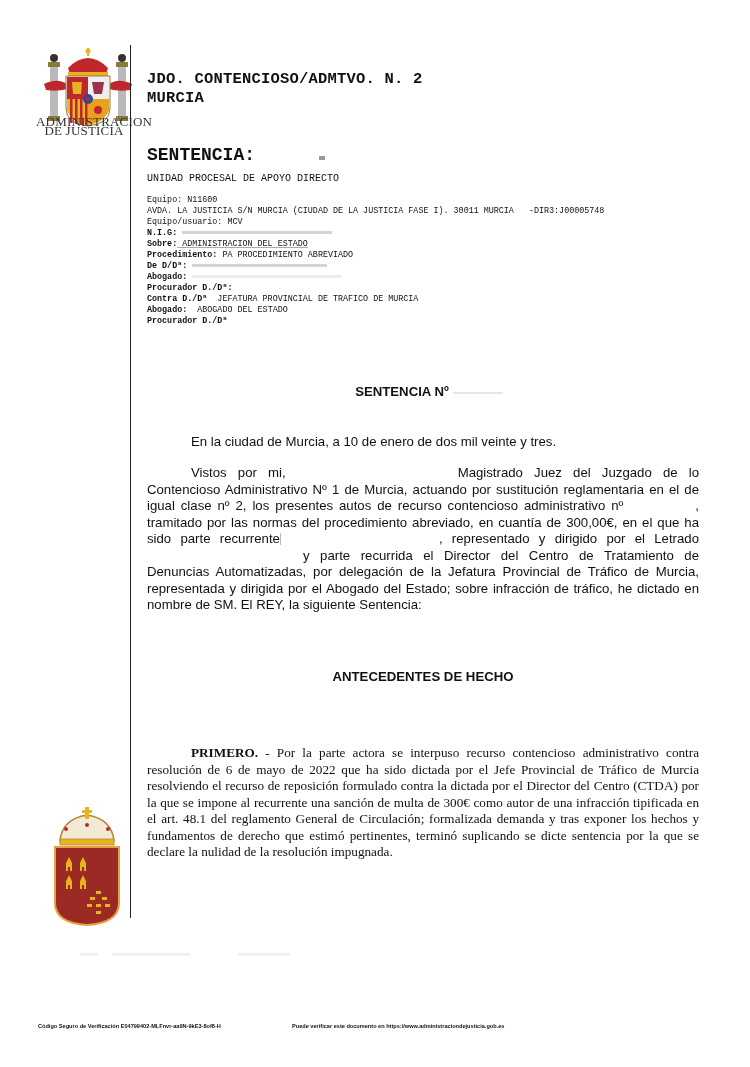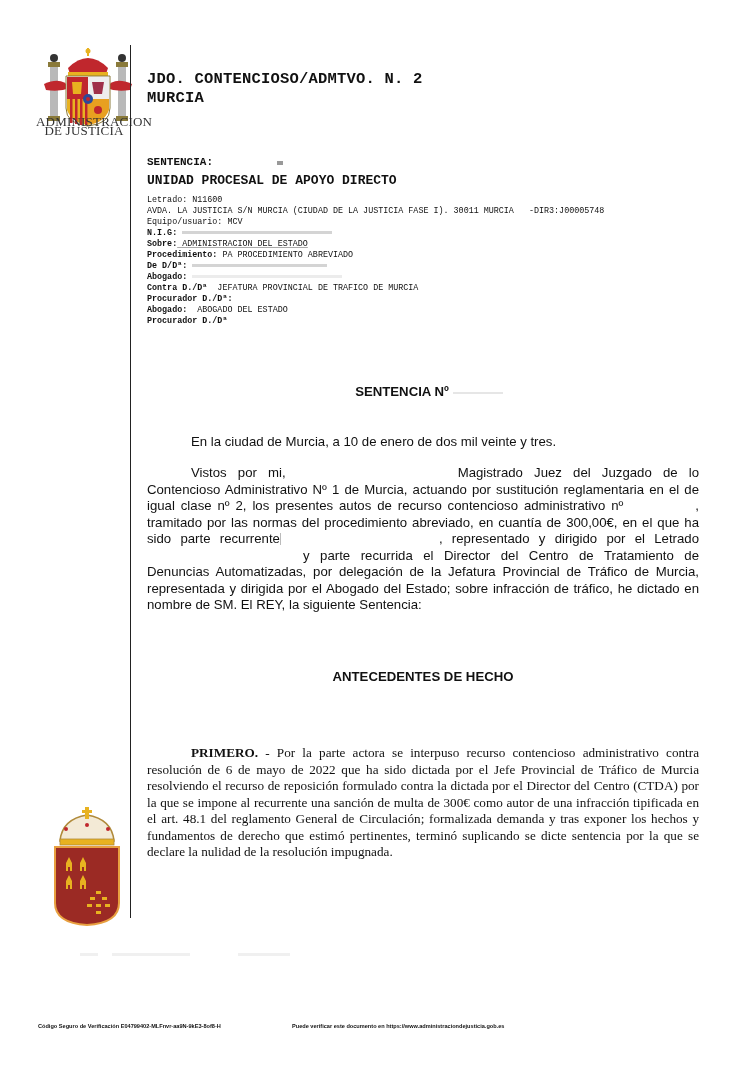--- a/index.html
+++ b/index.html
@@ -9,23 +9,23 @@
     .vrule { position: absolute; left: 130px; top: 45px; width: 1px; height: 873px; background: #222; }
 
     .logo-top { position: absolute; left: 42px; top: 36px; width: 92px; height: 104px; }
     .logo-caption { position: absolute; left: 36px; top: 117px; width: 96px; text-align: center;
       font-family: "Liberation Serif", serif; font-size: 13px; line-height: 9px; color: #333; letter-spacing: 0.2px; }
 
     .logo-bottom { position: absolute; left: 52px; top: 805px; width: 70px; height: 122px; }
 
     .mono { font-family: "Liberation Mono", monospace; }
     .court-title { position: absolute; left: 147px; top: 70px; font-size: 15.5px; font-weight: bold; line-height: 19px; letter-spacing: 0.2px; }
-    .sentencia-label { position: absolute; left: 147px; top: 145px; font-size: 11px; font-weight: bold; margin-top: 11px; }
+    .sentencia-label { position: absolute; left: 147px; top: 145px; font-size: 18px; font-weight: bold; }
     .sentencia-label .dot { display: inline-block; width: 6px; height: 4px; background: #999; margin-left: 64px; vertical-align: baseline; }
-    .unidad { position: absolute; left: 147px; top: 173px; font-size: 13px; font-weight: bold; }
+    .unidad { position: absolute; left: 147px; top: 173px; font-size: 10px; font-weight: normal; }
 
     .meta { position: absolute; left: 147px; top: 195px; font-size: 8.4px; line-height: 11px; }
     .meta .row { white-space: pre; height: 11px; }
     .meta b { font-weight: bold; }
     .redact { display: inline-block; height: 3px; background: #d4d4d4; vertical-align: middle; }
     .underline { text-decoration: underline; text-decoration-color: #aaa; }
 
     .sans { font-family: "Liberation Sans", sans-serif; }
     .heading { position: absolute; left: 147px; width: 552px; text-align: center; font-size: 13.2px; font-weight: bold; }
     .sent-heading { top: 384px; padding-left: 6px; }
@@ -95,30 +95,30 @@
   <div class="court-title mono">
     <div>JDO. CONTENCIOSO/ADMTVO. N. 2</div>
     <div>MURCIA</div>
   </div>
   <div class="sentencia-label mono">
     <span>SENTENCIA:</span><span class="dot"></span>
   </div>
   <div class="unidad mono">UNIDAD PROCESAL DE APOYO DIRECTO</div>
 
   <div class="meta mono">
-    <div class="row">Letrado: N11600</div>
+    <div class="row">Equipo: N11600</div>
     <div class="row">AVDA. LA JUSTICIA S/N MURCIA (CIUDAD DE LA JUSTICIA FASE I). 30011 MURCIA   -DIR3:J00005748</div>
     <div class="row">Equipo/usuario: MCV</div>
     <div class="row"><b>N.I.G:</b> <span class="redact" style="width:150px"></span></div>
     <div class="row"><b>Sobre:</b><span class="underline"> ADMINISTRACION DEL ESTADO</span></div>
     <div class="row"><b>Procedimiento:</b><span> PA PROCEDIMIENTO ABREVIADO</span></div>
     <div class="row"><b>De D/Dª:</b> <span class="redact" style="width:135px"></span></div>
     <div class="row"><b>Abogado:</b> <span class="redact" style="width:150px;background:#ececec"></span></div>
+    <div class="row"><b>Procurador D./Dª:</b></div>
     <div class="row"><b>Contra D./Dª</b><span>  JEFATURA PROVINCIAL DE TRAFICO DE MURCIA</span></div>
-    <div class="row"><b>Procurador D./Dª:</b></div>
     <div class="row"><b>Abogado:</b><span>  ABOGADO DEL ESTADO</span></div>
     <div class="row"><b>Procurador D./Dª</b></div>
   </div>
 
   <div class="heading sans sent-heading">
     <span>SENTENCIA Nº</span><span class="redact-box"></span>
   </div>
 
   <div class="para sans p-date">
     <span class="indent"></span><span>En la ciudad de Murcia, a 10 de enero de dos mil veinte y tres.</span>

